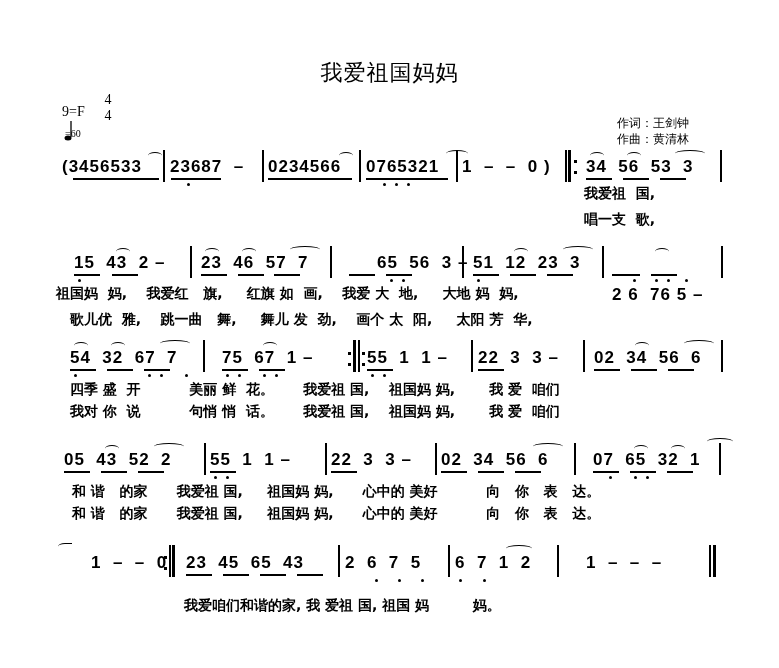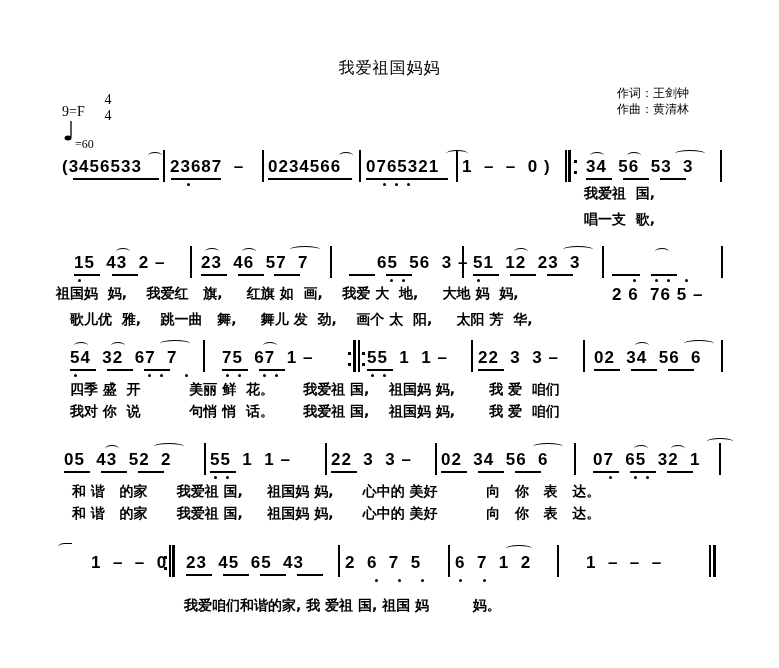--- a/index.html
+++ b/index.html
@@ -1,20 +1,20 @@
 <!DOCTYPE html>
 <html><head>
 <meta charset="utf-8">
 <style>
   html, body { margin: 0; padding: 0; background: #ffffff; }
   body { width: 779px; height: 668px; position: relative; overflow: hidden;
          font-family: "DejaVu Sans", sans-serif; color: #000; }
   .abs { position: absolute; }
   .title { top: 58px; left: 0; width: 779px; text-align: center;
-           font-family: "DejaVu Sans", sans-serif; font-size: 16px; font-weight: normal; letter-spacing: 1px; }
+           font-family: "DejaVu Sans", sans-serif; font-size: 22px; font-weight: normal; letter-spacing: 1px; }
   .meta { font-family: "Liberation Serif", serif; font-size: 14px; }
   .credits { font-size: 12px; line-height: 16px; font-family: "DejaVu Sans", sans-serif; }
   .note { font-family: "Liberation Sans", sans-serif; font-weight: bold; font-size: 17px;
           line-height: 20px; white-space: pre; letter-spacing: 1px; }
   .lyric { font-family: "DejaVu Sans", sans-serif; font-weight: bold; font-size: 14px;
            line-height: 18px; white-space: pre; }
   .bar { position: absolute; width: 1.5px; background: #000; }
   .dbar { position: absolute; width: 3px; background: #000; }
   .ul { position: absolute; height: 1.5px; background: #000; }
   .dot { position: absolute; width: 3px; height: 3px; border-radius: 50%; background: #000; }
@@ -30,24 +30,24 @@
 <div class="abs meta" style="left:102px; top:92px; width:12px; text-align:center; line-height:15px;">
   <div>4</div>
   <div style="height:1px;"></div>
   <div>4</div>
 </div>
 <div class="abs" style="left:64px; top:120px;">
   <svg width="10" height="22" style="position:absolute; left:0; top:0;">
     <line x1="7" y1="1" x2="7" y2="17" stroke="#000" stroke-width="1.3"></line>
     <ellipse cx="4" cy="18" rx="3.5" ry="2.5" fill="#000"></ellipse>
   </svg>
-  <span class="meta" style="position:absolute; left:11px; top:8px; font-size:12px;margin-top:9px;">=60</span>
-</div>
-
-<div class="abs credits" style="left:617px; top:86px;font-family:Liberation Mono, monospace;">
+  <span class="meta" style="position:absolute; left:1px; top:8px; font-size:10px;">=60</span>
+</div>
+
+<div class="abs credits" style="left:617px; top:115px;">
   <div>作词：王剑钟</div>
   <div>作曲：黄清林</div>
 </div>
 
 <div>
   <div class="abs note" style="left:62px; top:157px;">(3456533</div>
   <div class="abs note" style="left:170px; top:157px;">23687  –</div>
   <div class="abs note" style="left:268px; top:157px;">0234566</div>
   <div class="abs note" style="left:366px; top:157px;">0765321</div>
   <div class="abs note" style="left:462px; top:157px;">1  –  –  0 )</div>

